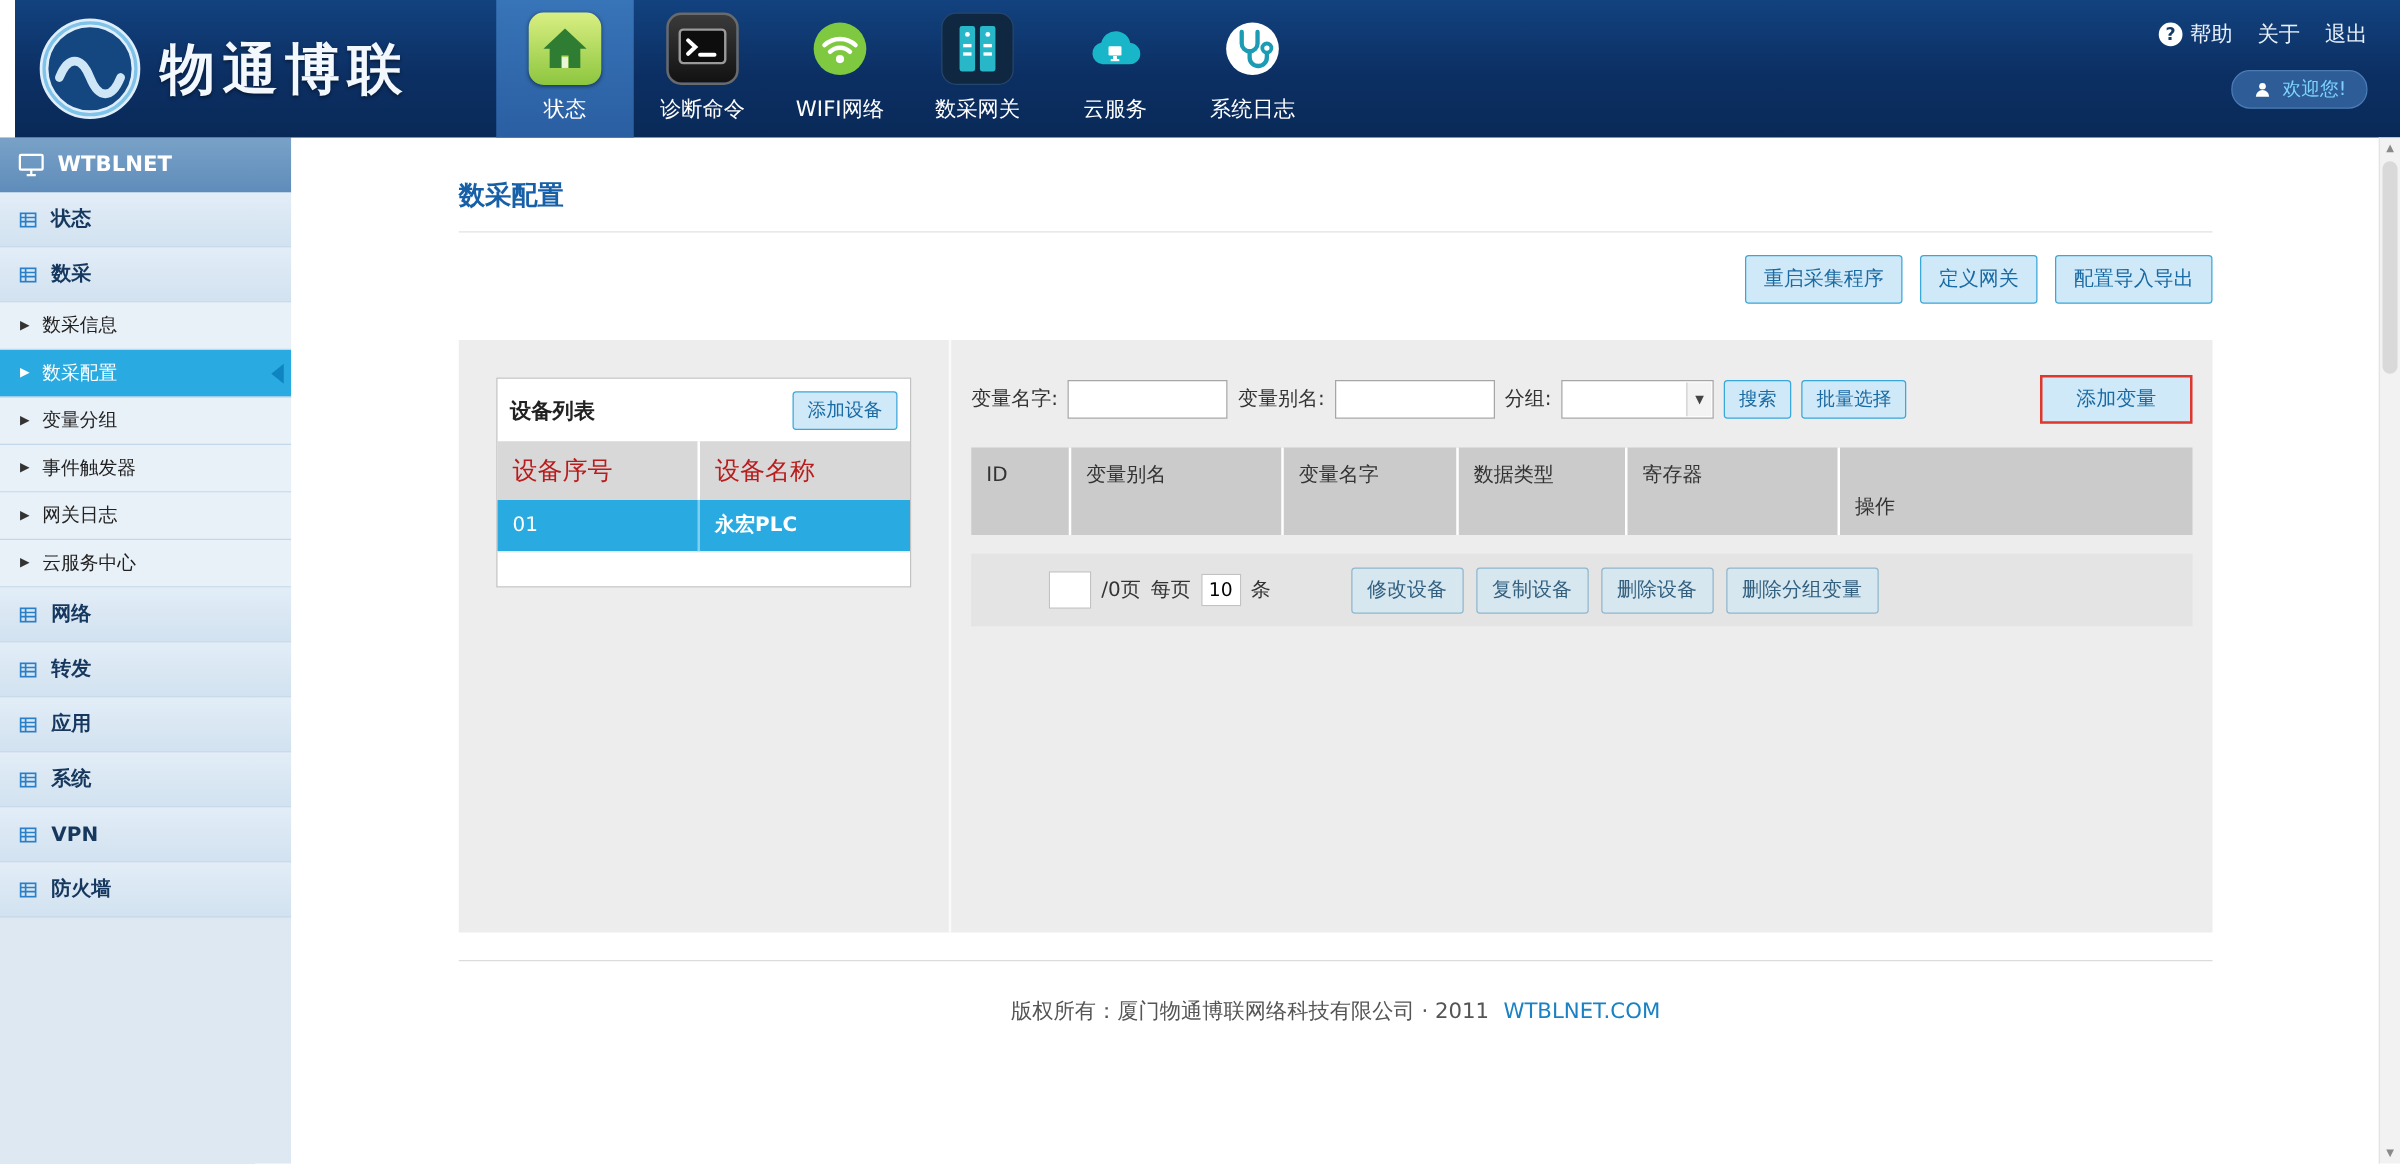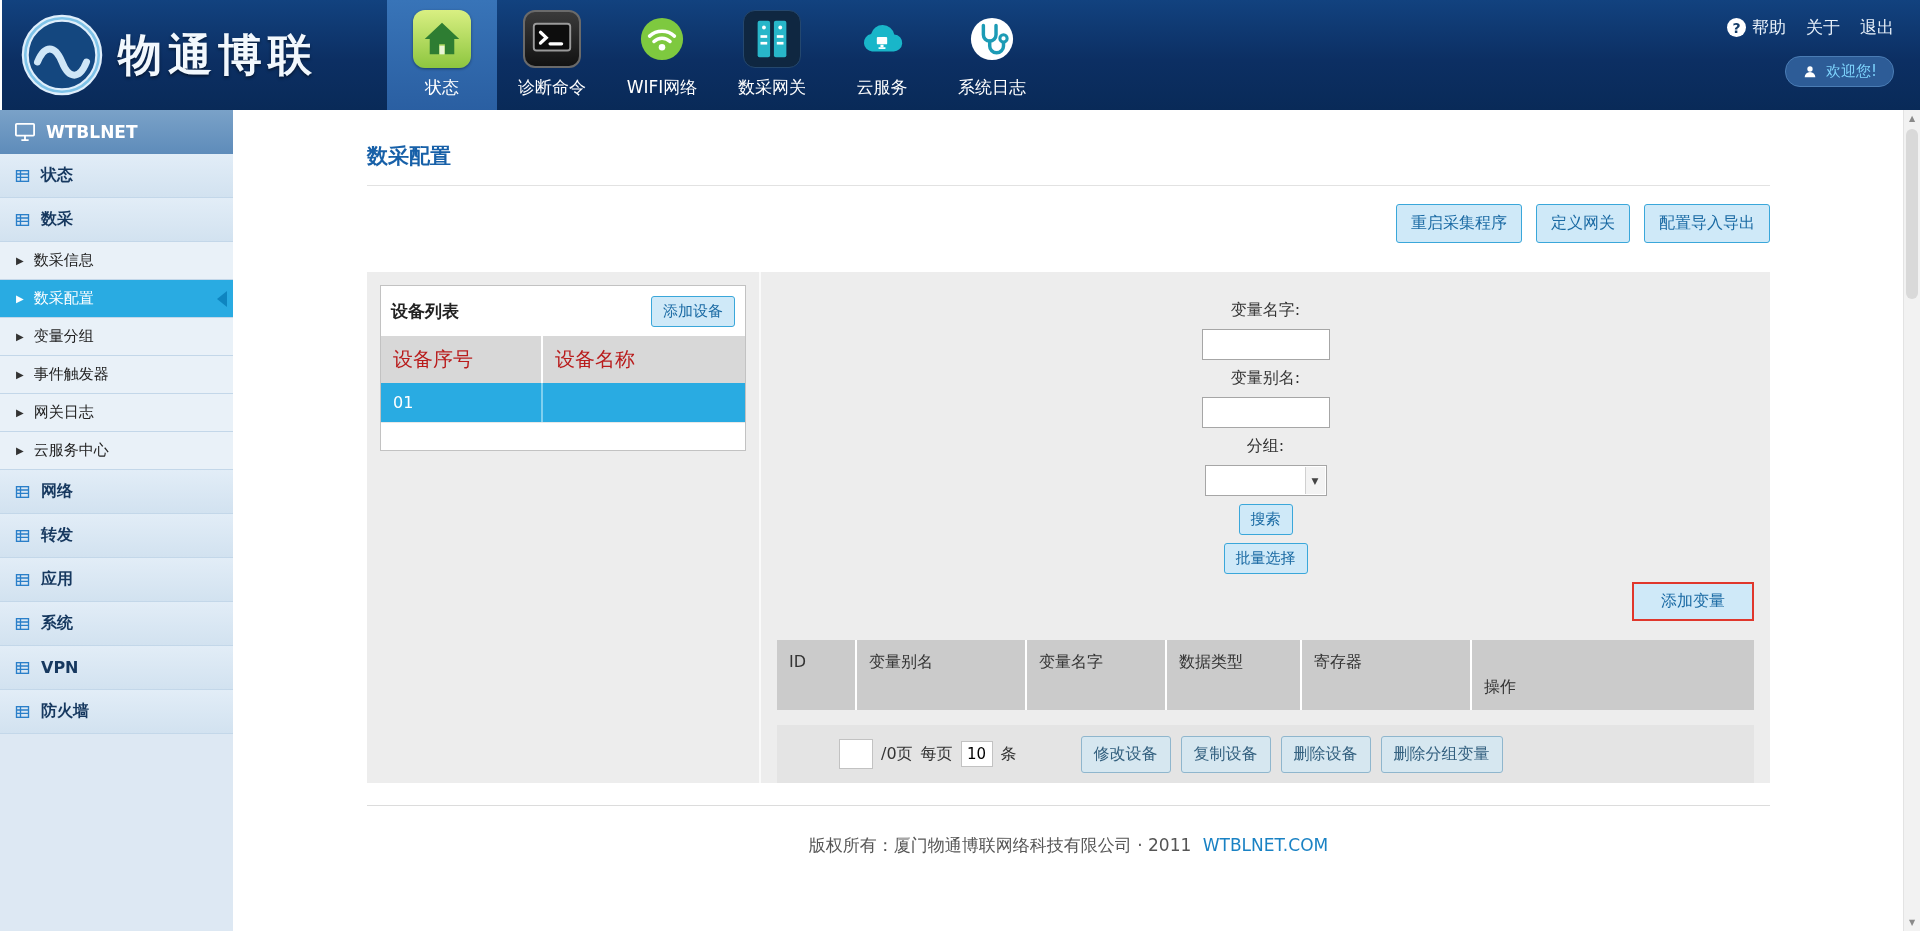--- a/index.html
+++ b/index.html
@@ -5,21 +5,21 @@
   * { box-sizing: border-box; margin: 0; padding: 0; }
   html,body { width: 1920px; height: 931px; overflow: hidden; }
   body {
     font-family: "DejaVu Sans", "Liberation Sans", sans-serif;
     background: #ffffff;
     position: relative;
   }
 
   
   .top-header {
-    position: absolute; top: 0; left: 2px; right: 0; height: 110px;
+    position: absolute; top: 0; left: 12px; right: 0; height: 110px;
     background: linear-gradient(180deg, #12427f 0%, #0c2f63 55%, #092a58 100%);
     z-index: 10;
   }
   .logo-wrap { position: absolute; left: 18px; top: 0; height: 110px; display: flex; align-items: center; gap: 14px; }
   .logo-mark { width: 84px; height: 84px; flex: 0 0 auto; }
   .logo-text { color: #f2f8fd; font-size: 44px; font-weight: bold; letter-spacing: 6px; text-shadow: 0 2px 3px rgba(0,0,0,.45); }
 
   .top-nav { position: absolute; left: 385px; top: 0; height: 110px; display: flex; }
   .tab {
     width: 110px; height: 110px; display: flex; flex-direction: column; align-items: center;
@@ -82,35 +82,35 @@
 
   .btn-blue {
     background: #cfe9f8; border: 1px solid #3aa7da; color: #1a6aa3; font-size: 16px;
     padding: 8px 14px; border-radius: 3px; cursor: pointer; font-family: inherit; white-space: nowrap;
   }
   .btn-blue.small { padding: 5px 11px; font-size: 15px; }
 
   .content-panel { margin-top: 29px; background: #ededed; display: flex; min-height: 474px; }
 
   
-  .device-panel { width: 392px; padding: 13px; flex: 0 0 auto; }
+  .device-panel { width: 392px; padding: 30px; flex: 0 0 auto; }
   .device-card { background: #ffffff; border: 1px solid #c2c2c2; }
   .device-card-header { display: flex; justify-content: space-between; align-items: center; padding: 8px 10px; height: 50px; }
   .device-title { font-weight: bold; font-size: 17px; color: #222222; }
   .device-cols { display: flex; background: #d8d8d8; color: #b91c1c; font-size: 20px; }
   .device-cols .c1, .device-row .c1 { width: 162px; padding: 10px 12px; border-right: 2px solid #ffffff; }
   .device-cols .c2, .device-row .c2 { flex: 1; padding: 10px 12px; }
   .device-row { display: flex; background: #29abe2; color: #ffffff; font-size: 16px; cursor: pointer; }
   .device-row .c1 { border-right: 2px solid #7fd0ef; }
   .device-row .c2 { font-weight: bold; }
   .device-empty { height: 28px; border-top: 1px solid #e8e8e8; }
 
   
   .variable-panel { flex: 1; padding: 28px 16px 0 16px; border-left: 2px solid #fafafa; }
-  .filter-row { display: flex; align-items: center; gap: 8px; font-size: 16px; color: #333333; flex-direction: column; }
+  .filter-row { display: flex; align-items: center; gap: 8px; font-size: 16px; color: #333333; }
   .filter-label { white-space: nowrap; }
   .txt-input { width: 128px; height: 31px; border: 1px solid #a6a6a6; background: #ffffff; padding: 0 6px; font-size: 15px; font-family: inherit; }
   .group-select {
     width: 122px; height: 31px; border: 1px solid #a6a6a6; background: #ffffff; position: relative; cursor: pointer;
   }
   .group-select .caret {
     position: absolute; right: 1px; top: 1px; bottom: 1px; width: 20px; background: #f3f3f3;
     display: flex; align-items: center; justify-content: center; font-size: 9px; color: #444444;
     border-left: 1px solid #d0d0d0;
   }
@@ -363,20 +363,21 @@
           <div class="device-card-header">
             <span class="device-title">设备列表</span>
             <button class="btn-blue small">添加设备</button>
           </div>
           <div class="device-cols">
             <div class="c1">设备序号</div>
             <div class="c2">设备名称</div>
           </div>
           <div class="device-row">
             <div class="c1">01</div>
+            <div class="c2">永宏PLC</div>
           </div>
           <div class="device-empty"></div>
         </div>
       </div>
 
       <div class="variable-panel">
         <div class="filter-row">
           <span class="filter-label">变量名字:</span>
           <input class="txt-input" type="text" style="">
           <span class="filter-label">变量别名:</span>

